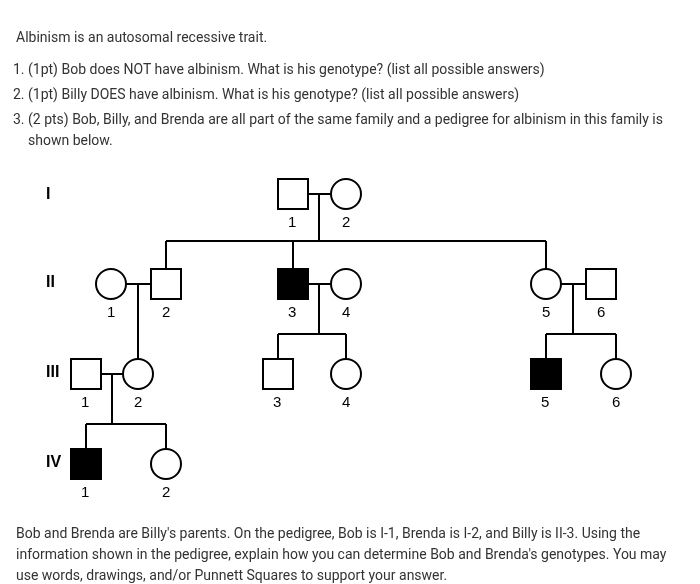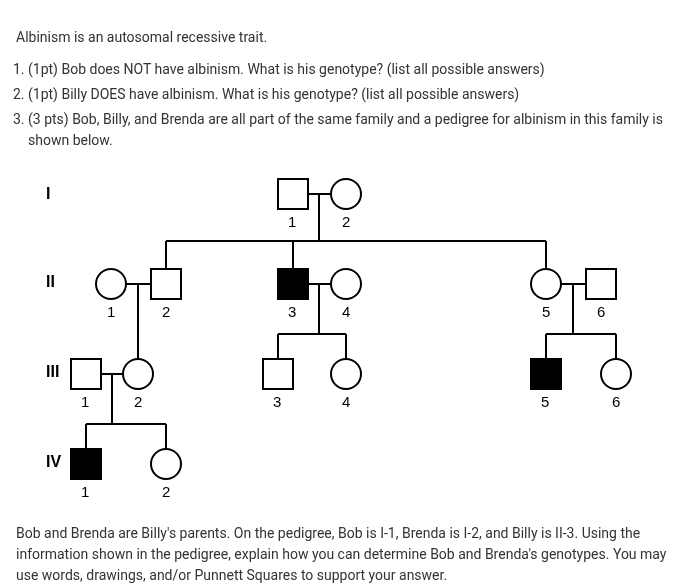--- a/index.html
+++ b/index.html
@@ -38,21 +38,21 @@
   .num { font-family: Arial, sans-serif; font-size: 15px; font-weight: 500; }
 </style>
 </head>
 <body>
 
 <p class="intro">Albinism is an autosomal recessive trait.</p>
 
 <ol class="qlist">
   <li>(1pt) Bob does NOT have albinism. What is his genotype? (list all possible answers)</li>
   <li>(1pt) Billy DOES have albinism. What is his genotype? (list all possible answers)</li>
-  <li>(3 pts) Bob, Billy, and Brenda are all part of the same family and a pedigree for albinism in this family is shown below.</li>
+  <li>(2 pts) Bob, Billy, and Brenda are all part of the same family and a pedigree for albinism in this family is shown below.</li>
 </ol>
 
 <div class="pedigree-wrap">
 <svg width="640" height="340" viewBox="0 0 640 340">
 
   <text class="gen-label" x="30" y="30">I</text>
   <text class="gen-label" x="30" y="118">II</text>
   <text class="gen-label" x="30" y="208">III</text>
   <text class="gen-label" x="30" y="298">IV</text>
 

